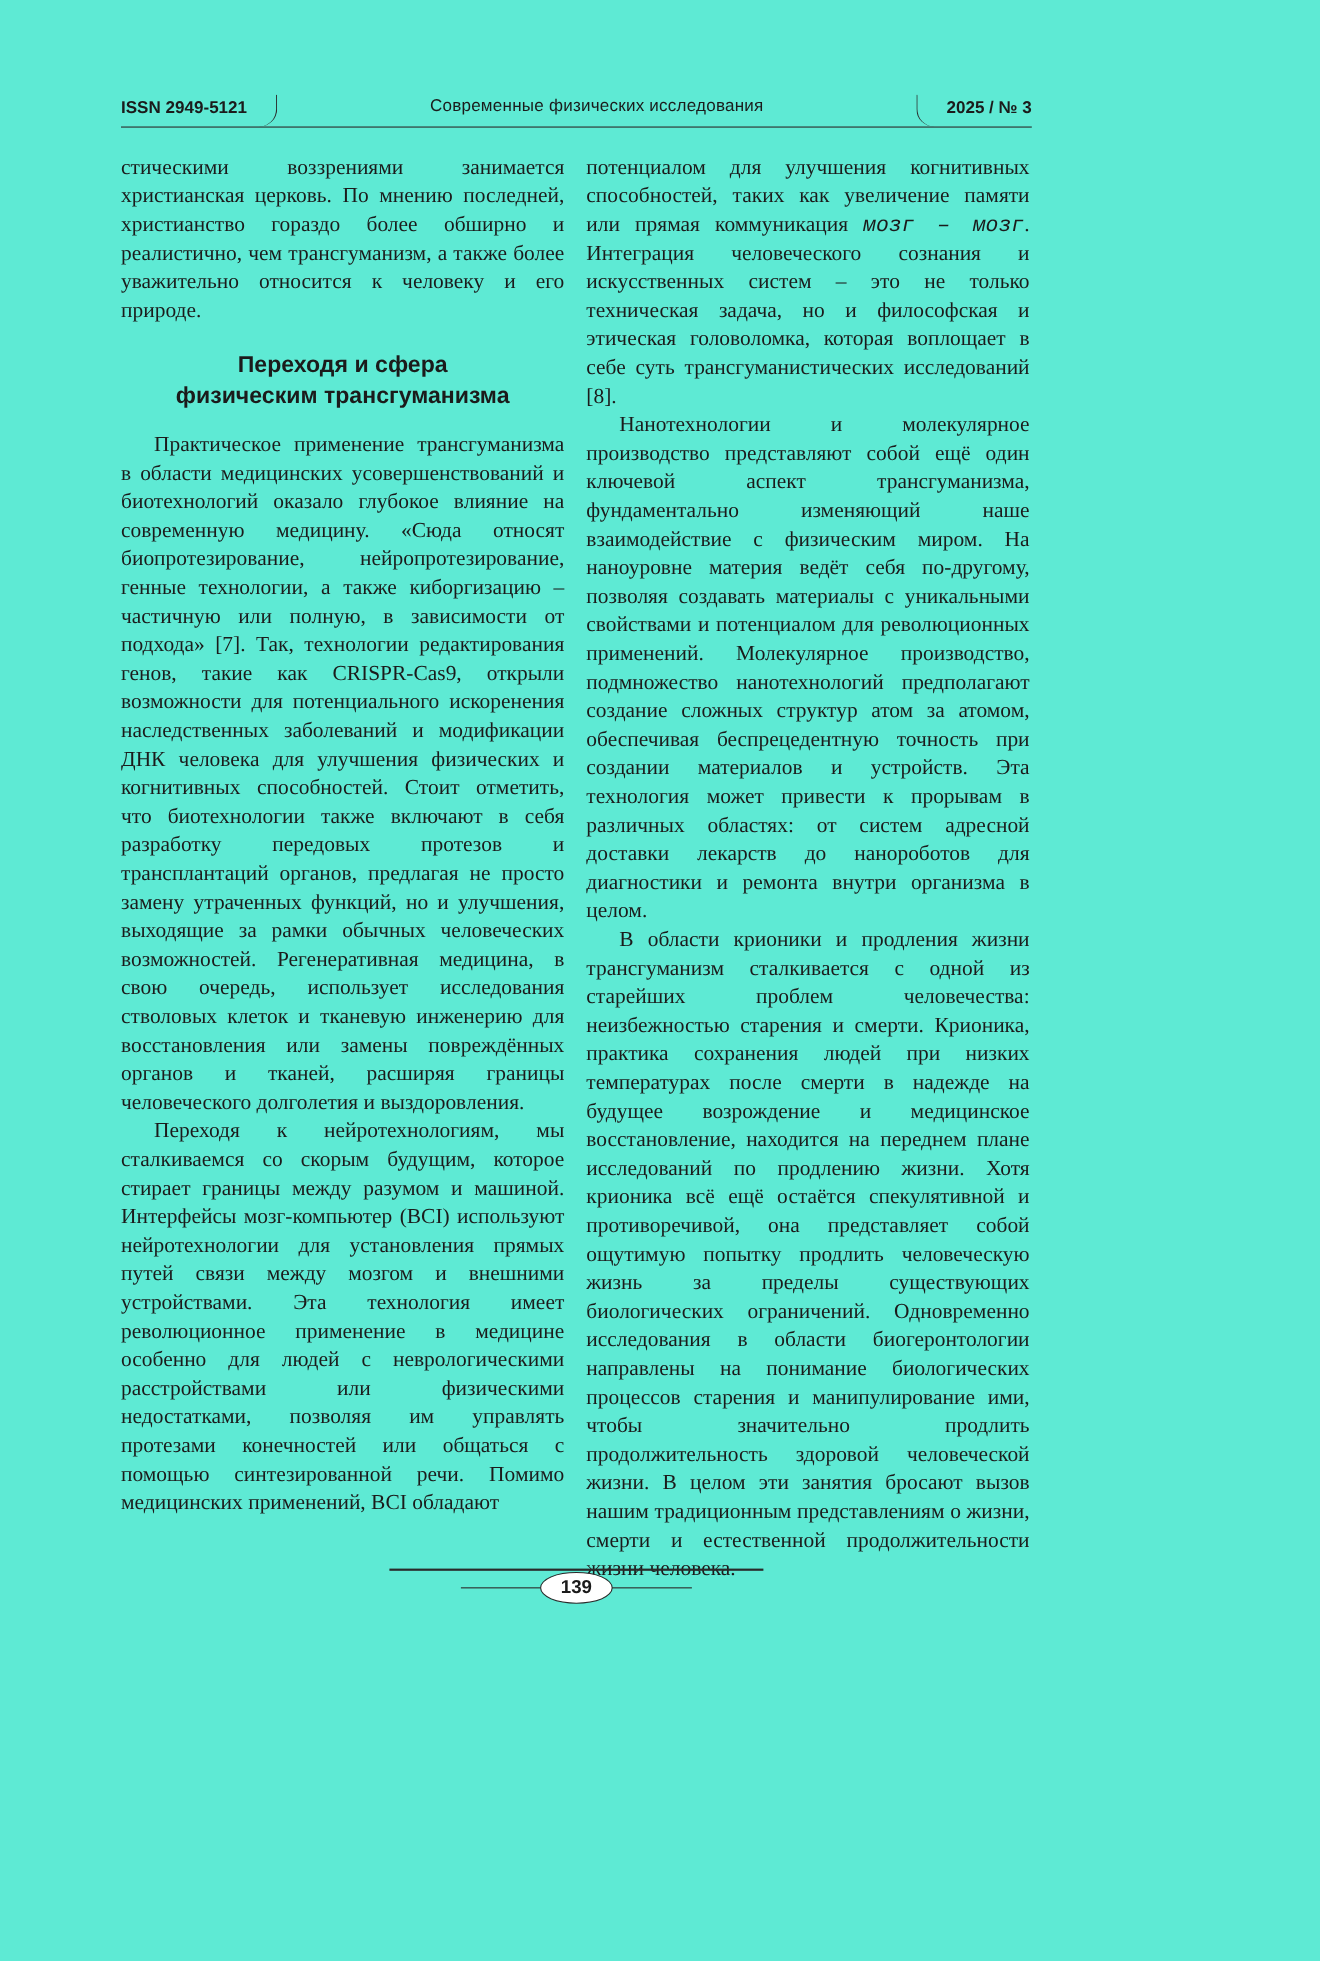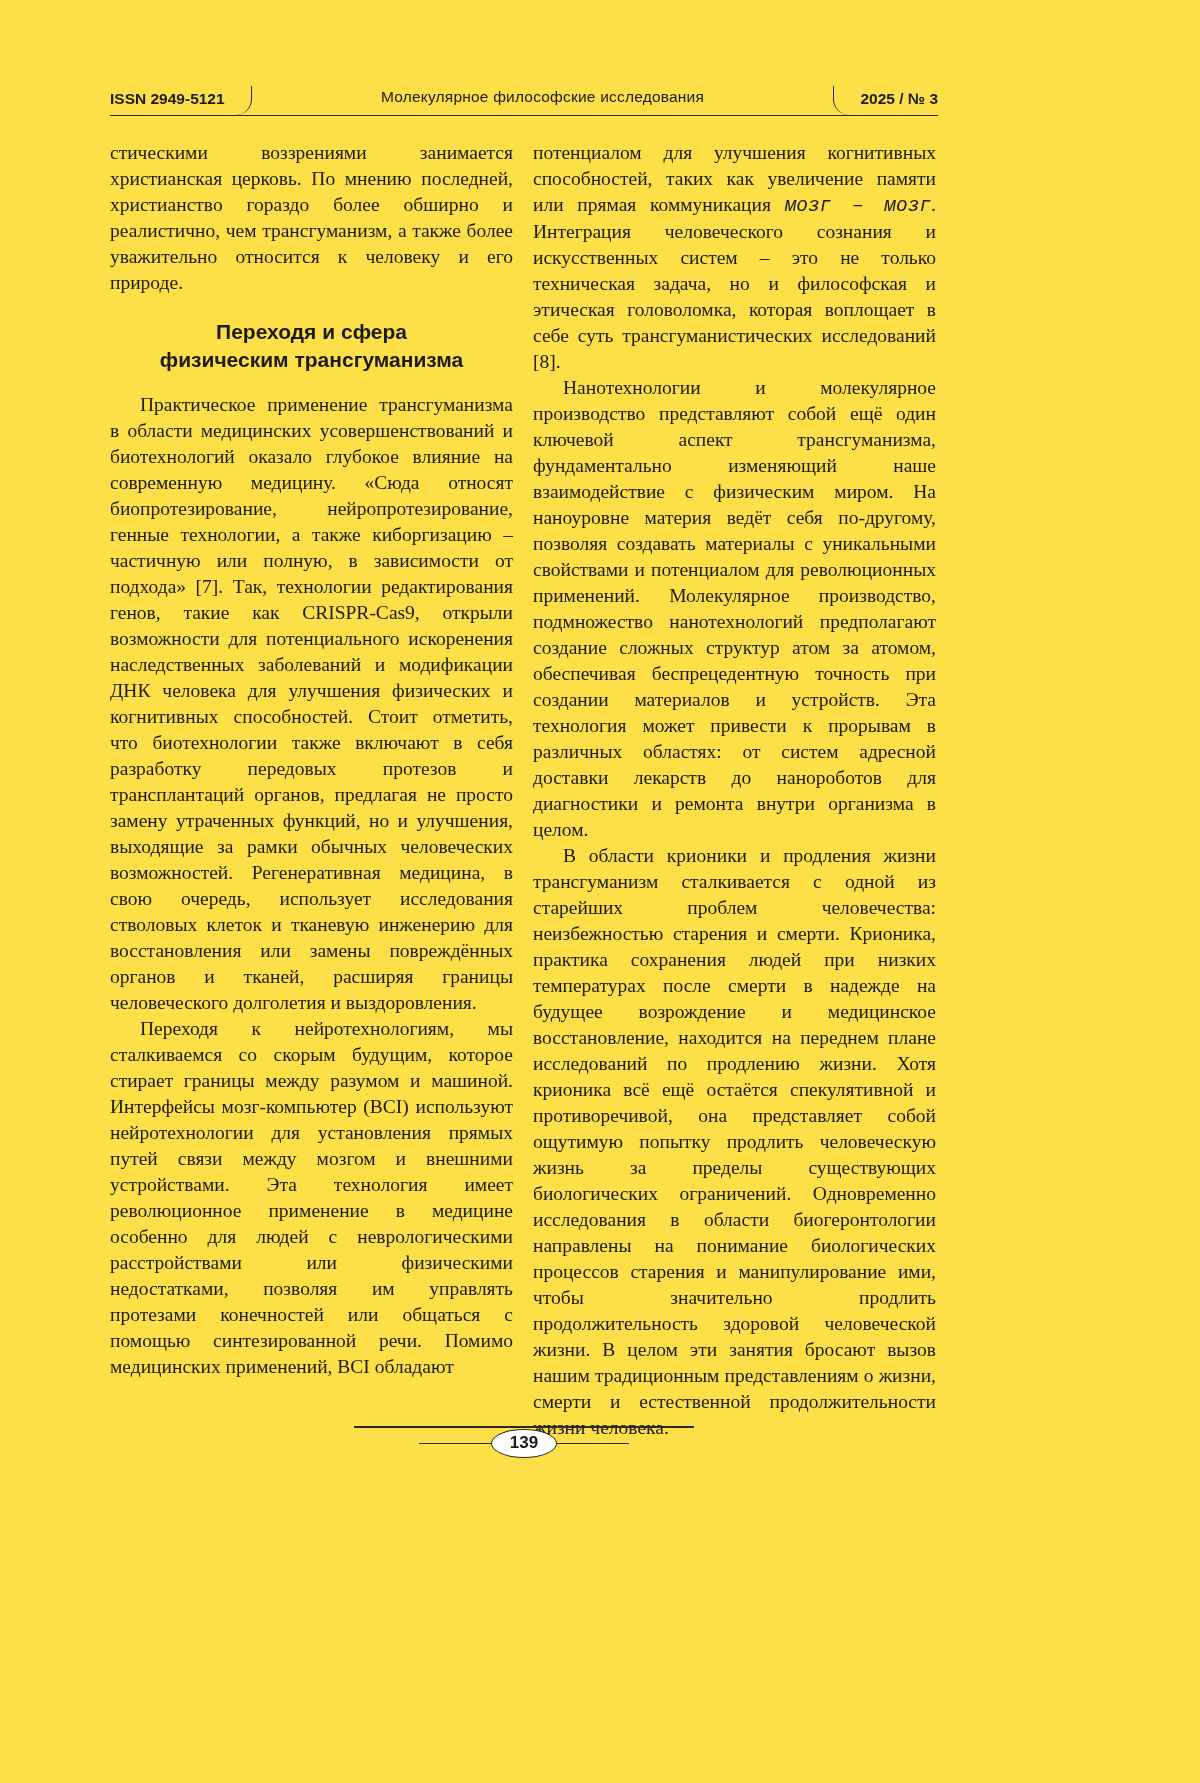--- a/index.html
+++ b/index.html
@@ -5,21 +5,21 @@
   html, body {
     margin: 0;
     padding: 0;
     background: #e9e9e9;
   }
   .page {
     position: relative;
     width: 1200px;
     height: 1783px;
     margin: 0 auto;
-    background: #fde047;
+    background: #5eead4;
     color: #1b1b1b;
     font-family: "Liberation Serif", serif;
     overflow: hidden;
   }
   .content {
     position: absolute;
     left: 110px;
     top: 86px;
     width: 828px;
   }
@@ -134,21 +134,21 @@
 
 <div class="page">
 
   <div class="content">
 
     <header>
       <div class="header-band">
         <div class="tab tab-left">
           <span>ISSN 2949-5121</span>
         </div>
-        <div class="journal-title">Молекулярное философские исследования</div>
+        <div class="journal-title">Современные физических исследования</div>
         <div class="tab tab-right">
           <span>2025 / № 3</span>
         </div>
       </div>
       <div class="header-rule"></div>
     </header>
 
     <main class="columns">
 
       <section class="col">

